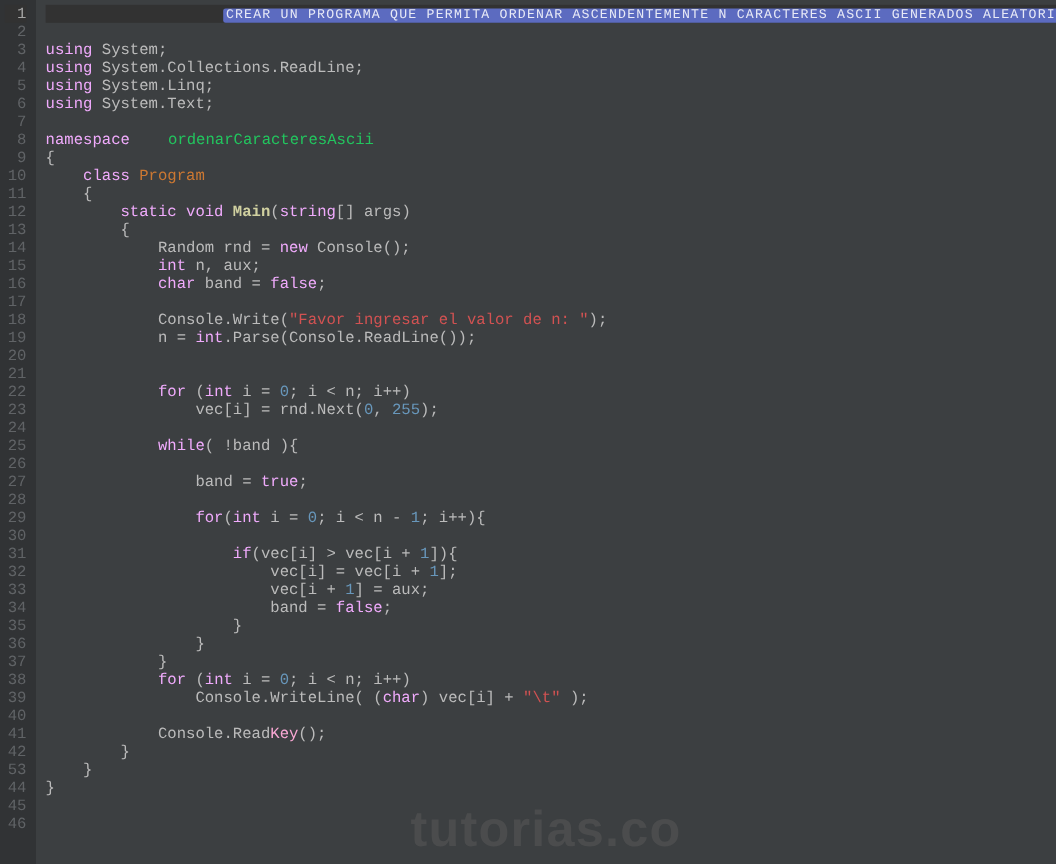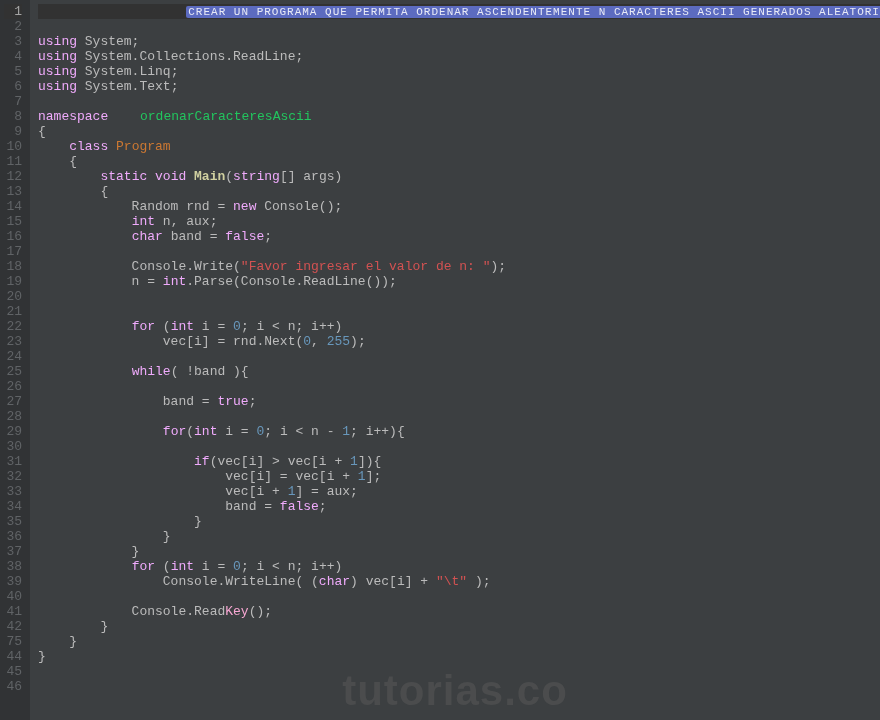--- a/index.html
+++ b/index.html
@@ -121,21 +121,21 @@
       <span class="ln">33</span>
       <span class="ln">34</span>
       <span class="ln">35</span>
       <span class="ln">36</span>
       <span class="ln">37</span>
       <span class="ln">38</span>
       <span class="ln">39</span>
       <span class="ln">40</span>
       <span class="ln">41</span>
       <span class="ln">42</span>
-      <span class="ln">75</span>
+      <span class="ln">53</span>
       <span class="ln">44</span>
       <span class="ln">45</span>
       <span class="ln">46</span>
     </div>
   <div class="code-area" id="code">
     <div class="watermark">tutorias.co</div>
   <div class="line current"><span class="pn">                   </span><span class="comment-hl">CREAR UN PROGRAMA QUE PERMITA ORDENAR ASCENDENTEMENTE N CARACTERES ASCII GENERADOS ALEATORIAMENTE</span></div>
       <div class="line"></div>
       <div class="line"><span class="kw">using</span><span class="pn"> System;</span></div>
       <div class="line"><span class="kw">using</span><span class="pn"> System.Collections.ReadLine;</span></div>

